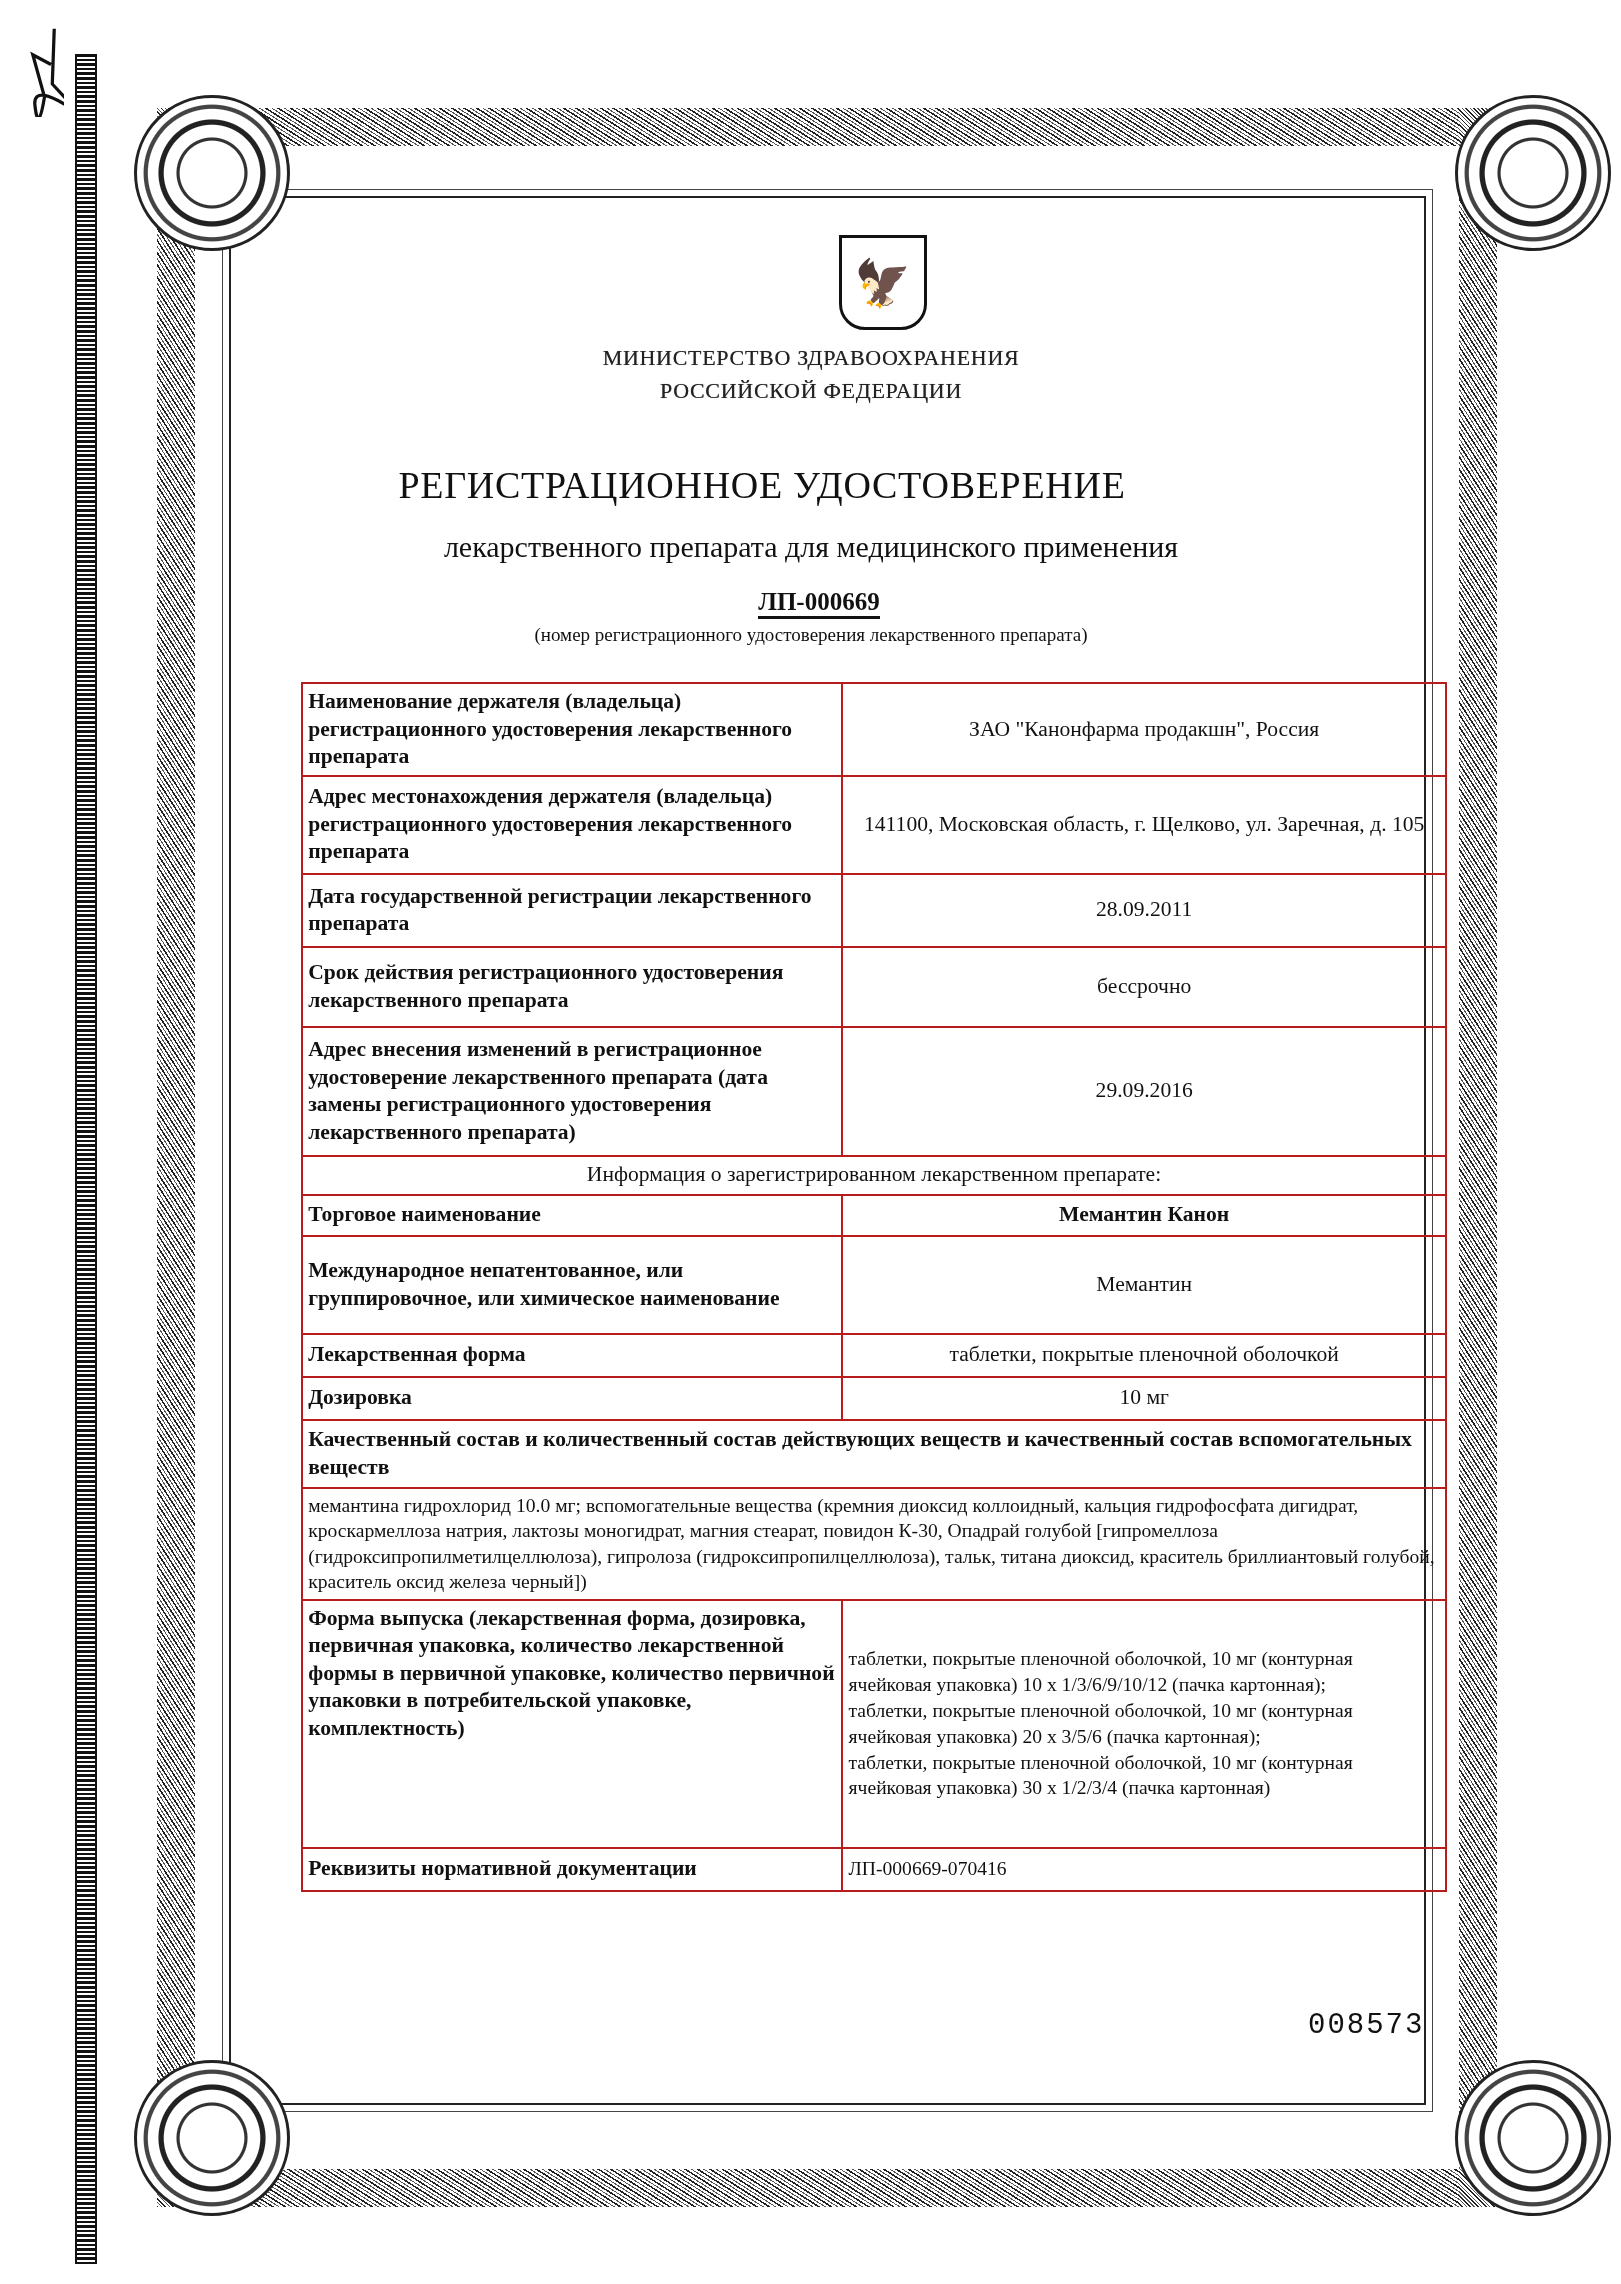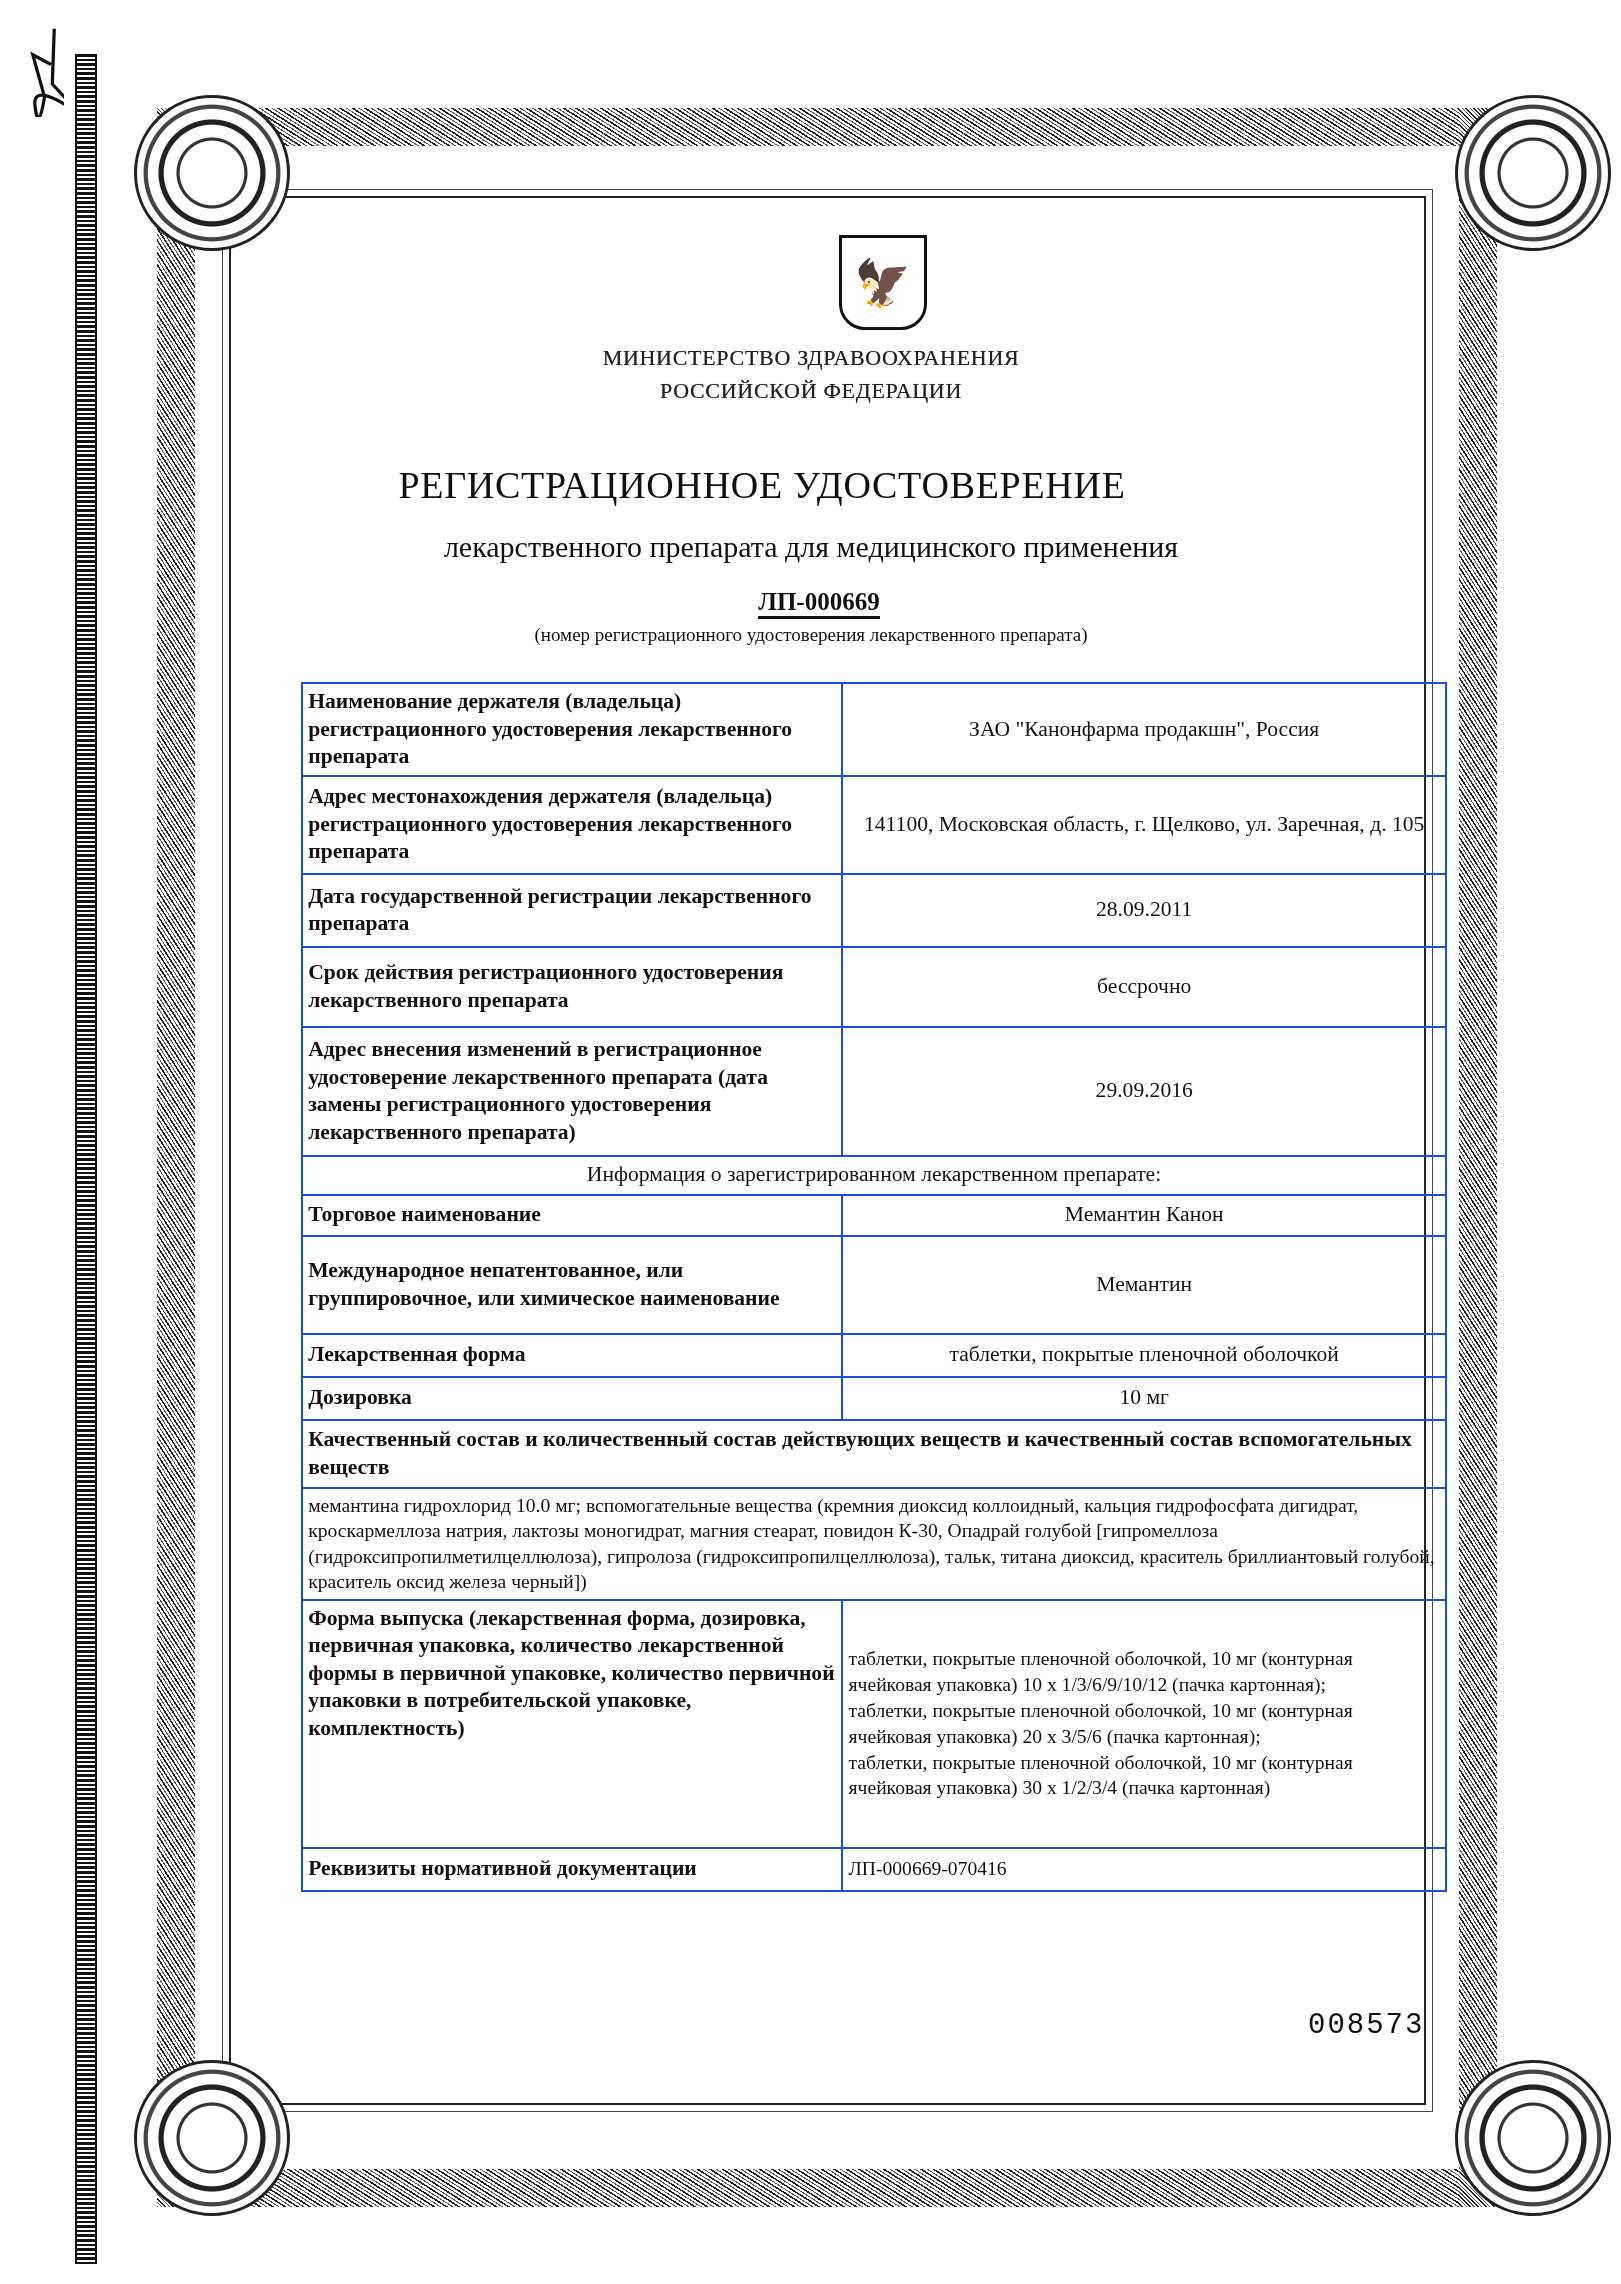--- a/index.html
+++ b/index.html
@@ -61,21 +61,21 @@
   }
   .reg-number span { border-bottom: 3.3px solid #111; padding-bottom: 1.3px; }
   .reg-caption {
     position: absolute; left: 0; width: 1622px; top: 624px; text-align: center; font-size: 19px;
   }
 
   table.main {
     position: absolute; left: 301px; top: 682px; width: 1146px;
     border-collapse: collapse; font-size: 21.6px; line-height: 1.28;
   }
-  table.main td { border: 2px solid #1d4ed8; padding: 3.9px 5.2px; vertical-align: middle; }
+  table.main td { border: 2px solid #b91c1c; padding: 3.9px 5.2px; vertical-align: middle; }
   table.main td.lbl { width: 528px; font-weight: bold; text-align: left; }
   table.main td.val { text-align: center; }
   table.main td.val.left { text-align: left; font-size: 19.6px; line-height: 1.32; }
   table.main td.span-c { text-align: center; }
   table.main td.span-b { font-weight: bold; text-align: left; }
   table.main td.span-t { text-align: left; font-size: 19.6px; line-height: 1.3; }
 
   .serial {
     position: absolute; left: 1308px; top: 2009px;
     font-family: "Liberation Mono", "DejaVu Sans Mono", monospace; font-size: 29px; letter-spacing: 2px;
@@ -124,21 +124,21 @@
     </tr>
     <tr style="height:129px">
       <td class="lbl">Адрес внесения изменений в регистрационное удостоверение лекарственного препарата (дата замены регистрационного удостоверения лекарственного препарата)</td>
       <td class="val">29.09.2016</td>
     </tr>
     <tr style="height:39px">
       <td class="span-c" colspan="2">Информация о зарегистрированном лекарственном препарате:</td>
     </tr>
     <tr style="height:41px">
       <td class="lbl">Торговое наименование</td>
-      <td class="val" style="font-weight:normal">Мемантин Канон</td>
+      <td class="val" style="font-weight:bold">Мемантин Канон</td>
     </tr>
     <tr style="height:98px">
       <td class="lbl">Международное непатентованное, или группировочное, или химическое наименование</td>
       <td class="val">Мемантин</td>
     </tr>
     <tr style="height:43px">
       <td class="lbl">Лекарственная форма</td>
       <td class="val">таблетки, покрытые пленочной оболочкой</td>
     </tr>
     <tr style="height:43px">

